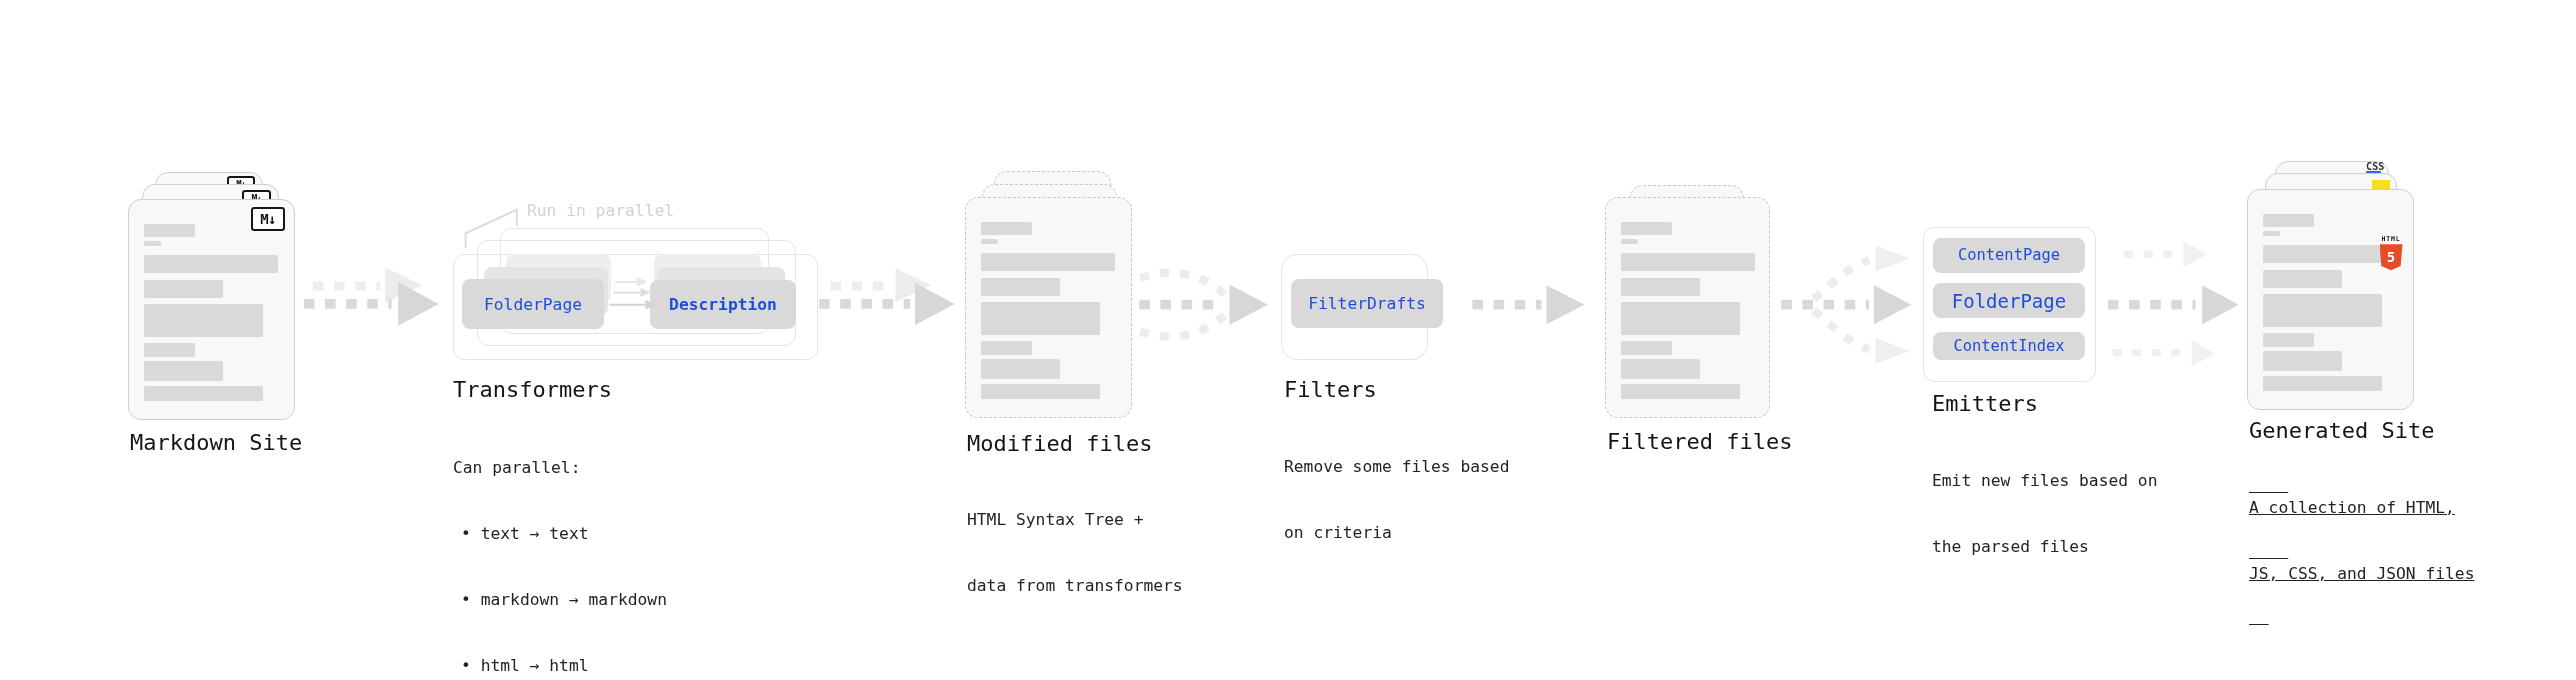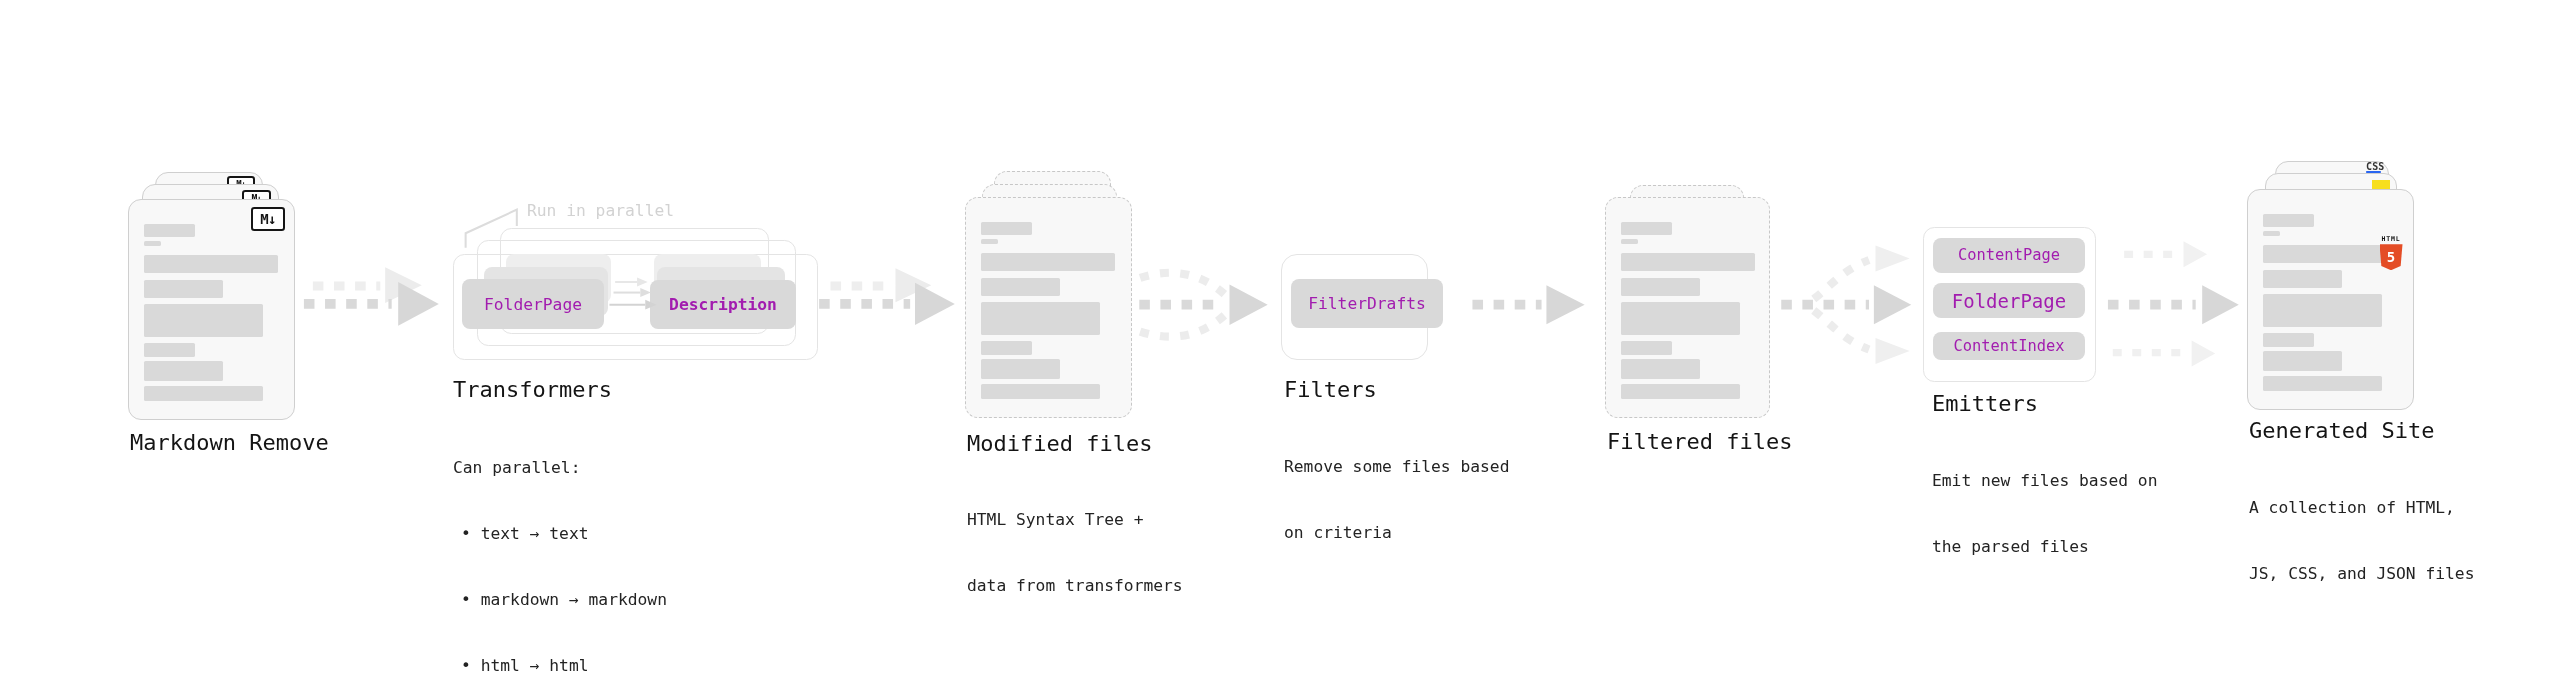--- a/index.html
+++ b/index.html
@@ -2,21 +2,21 @@
 <html style="font-size:13px"><head>
 <meta charset="utf-8">
 <style>
   html,body{margin:0;padding:0;background:#fff;}
   .canvas{position:relative;width:2576px;height:681px;background:#ffffff;overflow:hidden;
           font-family:"DejaVu Sans Mono","Liberation Mono",monospace;color:#1f1f1f;}
   .card{position:absolute;background:#f8f8f8;border:1.6px solid #cfcfcf;border-radius:13px;box-sizing:border-box;}
   .card.dashed{border:1.6px dashed #c7c7c7;}
   .obox{position:absolute;border:1.6px solid #e4e4e4;border-radius:11.4px;background:transparent;box-sizing:border-box;}
   .pill{position:absolute;background:#d9d9d9;border-radius:8.1px;display:flex;align-items:center;justify-content:center;
-        font-size:16.3px;color:#a21caf;white-space:nowrap;}
+        font-size:16.3px;color:#1d4ed8;white-space:nowrap;}
   .pill.ghost1{background:#e4e4e4;}
   .pill.ghost2{background:#eeeeee;}
   .bar{background:#d9d9d9;border-radius:1.6px;}
   .b1{width:51px;height:12.2px;margin:24.4px 0 4.1px 14.6px;}
   .b2{width:17px;height:5.7px;margin:0 0 9px 14.6px;}
   .b3{width:134px;height:18px;margin:0 0 6.5px 14.6px;}
   .b4{width:79px;height:18px;margin:0 0 6.5px 14.6px;}
   .b5{width:119px;height:32.5px;margin:0 0 5.7px 14.6px;}
   .b6{width:51px;height:14.6px;margin:0 0 4.1px 14.6px;}
   .b7{width:79px;height:19.5px;margin:0 0 4.9px 14.6px;}
@@ -56,21 +56,21 @@
       <div class="bar b1"></div>
       <div class="bar b2"></div>
       <div class="bar b3"></div>
       <div class="bar b4"></div>
       <div class="bar b5"></div>
       <div class="bar b6"></div>
       <div class="bar b7"></div>
       <div class="bar b8"></div>
     </div>
   </div>
-  <div class="heading" style="left:130px;top:430px;">Markdown Remove</div>
+  <div class="heading" style="left:130px;top:430px;">Markdown Site</div>
 
   <div>
     <div class="faint-label" style="left:527px;top:201px;">Run in parallel</div>
     <div class="obox" style="left:500px;top:228px;width:269px;height:106px;"></div>
     <div class="obox" style="left:477px;top:240px;width:319px;height:106px;"></div>
     <div class="obox" style="left:453px;top:254px;width:365px;height:106px;"></div>
 
     <div class="pill ghost2" style="left:506px;top:254px;width:105px;height:49px;"></div>
     <div class="pill ghost1" style="left:484px;top:267px;width:124px;height:49px;"></div>
     <div class="pill" style="left:462px;top:279px;width:142px;height:50px;">FolderPage</div>
@@ -163,21 +163,21 @@
       <div class="bar b2"></div>
       <div class="bar b3"></div>
       <div class="bar b4"></div>
       <div class="bar b5"></div>
       <div class="bar b6"></div>
       <div class="bar b7"></div>
       <div class="bar b8"></div>
     </div>
   </div>
   <div class="heading" style="left:2249px;top:418px;">Generated Site</div>
-  <div class="sub" style="left:2249px;top:453px;">
+  <div class="sub" style="left:2249px;top:453px;text-decoration:underline;">
     <div>A collection of HTML,</div>
     <div>JS, CSS, and JSON files</div>
   </div>
 
   <svg class="overlay" width="2576" height="681" viewBox="0 0 3170 838">
 
     <g>
       <polyline points="636,278 636,258 573,287 573,305" fill="none" stroke="#dcdcdc" stroke-width="2.5"></polyline>
     </g>
 

